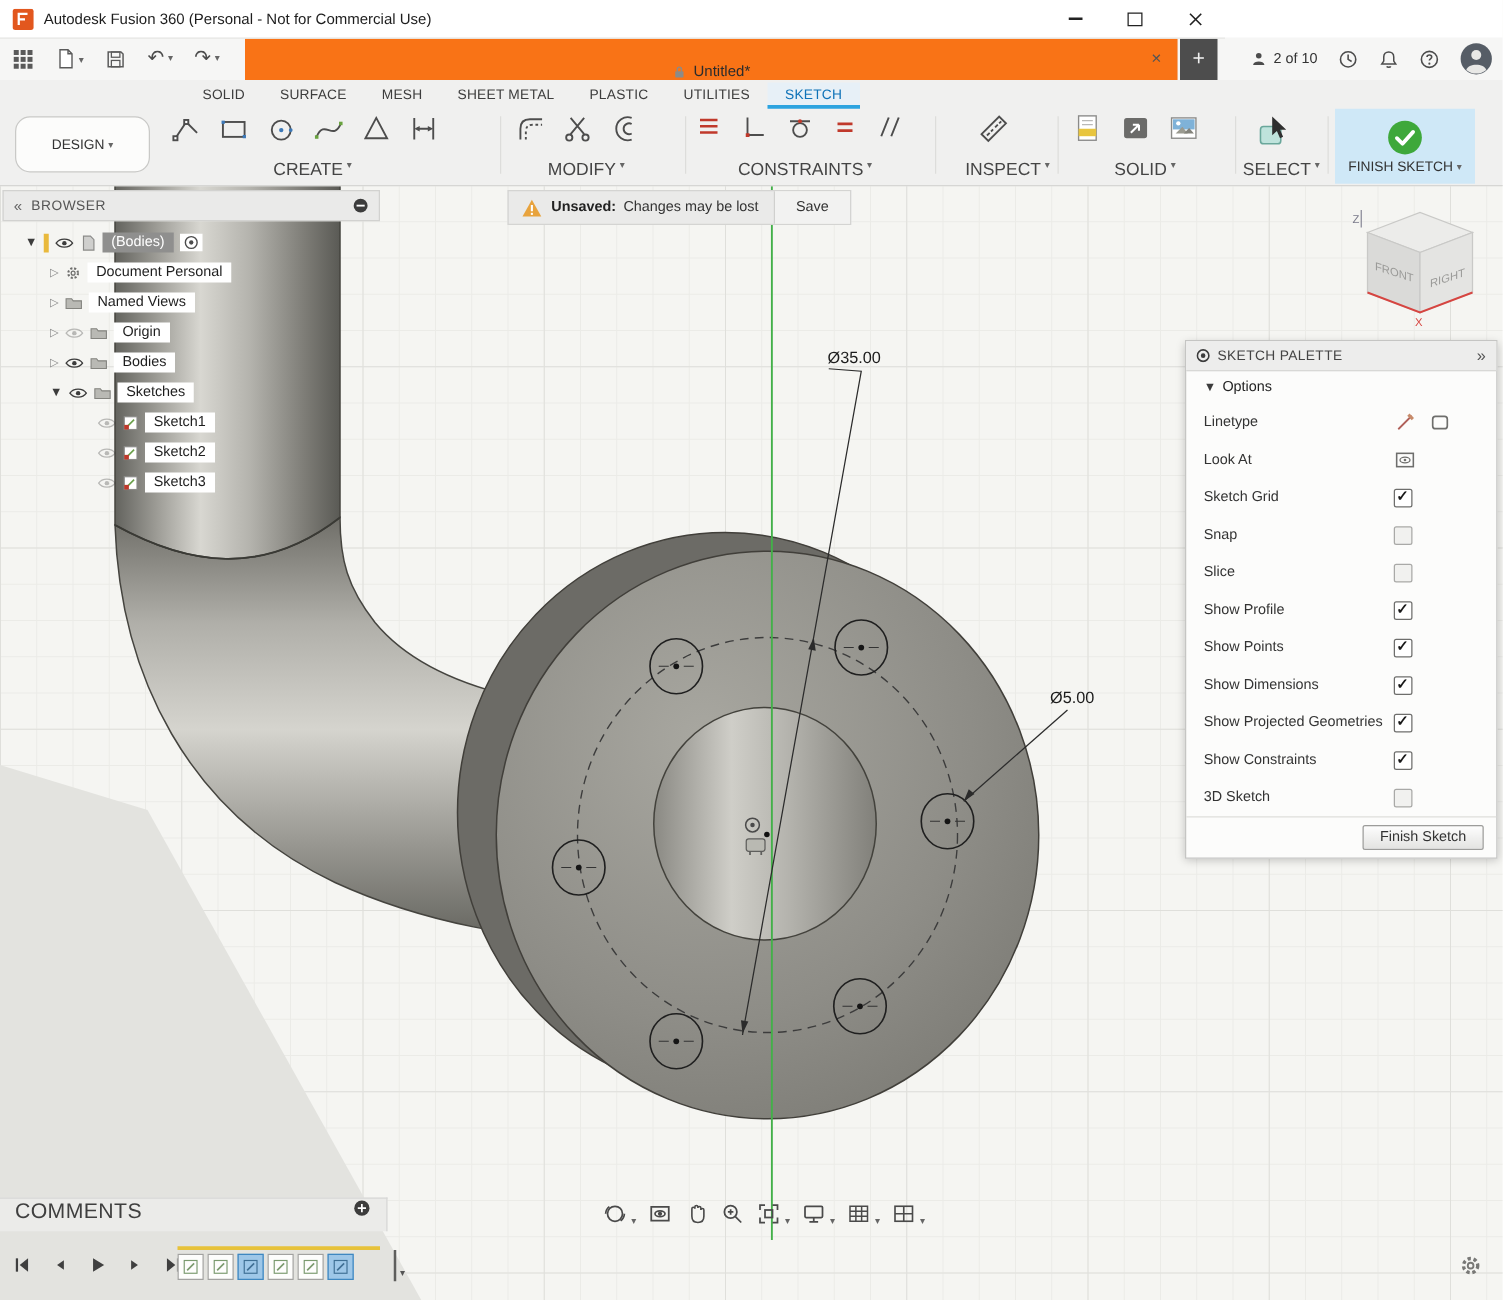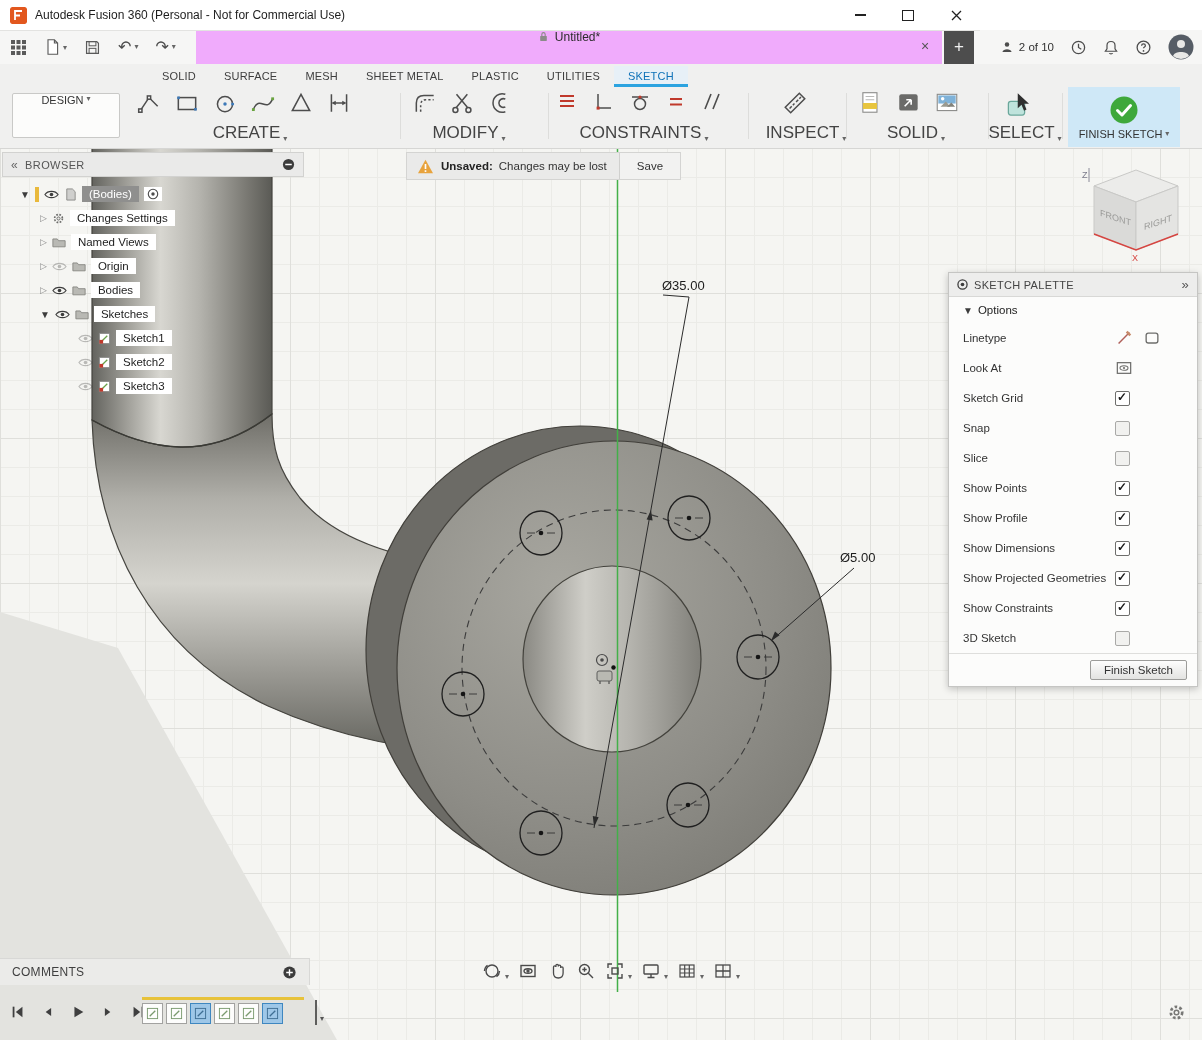--- a/index.html
+++ b/index.html
@@ -12,43 +12,43 @@
   .titlebar-text{font-size:12px;color:#1d1d1d}
   .win-controls{margin-left:auto;display:flex;height:100%}
   .win-btn{width:48px;display:flex;align-items:center;justify-content:center;color:#222}
   
   .appbar{position:absolute;top:30px;left:0;width:1202px;height:34px;background:#f6f6f5;z-index:19}
   .qat{position:absolute;left:10px;top:0;height:34px;display:flex;align-items:center;gap:17px}
   .qicon{display:inline-flex;align-items:center;color:#4c4c4c}
   .glyph{font-size:16px;line-height:16px}
   .has-caret::after{content:"▾";font-size:8px;color:#666;margin-left:3px}
   .tabstrip{position:absolute;left:196px;top:0;width:746px;height:34px;background:#dcdcdb;display:flex}
-  .doc-tab{flex:1;background:#f0abfc;display:flex;align-items:flex-start;justify-content:center;position:relative;gap:6px}
+  .doc-tab{flex:1;background:#f97316;display:flex;align-items:flex-end;justify-content:center;position:relative;gap:6px}
   .doc-title{font-size:12px;color:#2c2c2c}
   .tab-close{position:absolute;right:9px;top:8px;width:16px;height:16px;display:flex;align-items:center;
     justify-content:center;color:#555;font-size:14px}
   .tab-close::before{content:"×"}
   .newtab-btn{position:absolute;left:944px;top:0;width:30px;height:34px;background:#4d4d4d;color:#f0f0f0;
     display:flex;align-items:center;justify-content:center;font-size:17px}
   .newtab-btn::before{content:"+"}
   .account-area{position:absolute;right:8px;top:0;height:34px;display:flex;align-items:center;gap:16px}
   .quota{display:flex;align-items:center;gap:5px;font-size:11.5px;color:#333}
   
   .ribbon{position:absolute;top:64px;left:0;width:1202px;height:84px;background:#f0f0ef;
     border-bottom:1px solid #d6d6d4;z-index:18}
   .tabrow{height:23px;display:flex;align-items:flex-end;padding-left:148px}
   .rtab{font-size:11px;color:#3d3d3d;padding:4px 14px 5px;letter-spacing:.2px;white-space:nowrap}
   .rtab.active{color:#0e72b8;background:#e7f0f7;border-bottom:3px solid #2ba3e0;padding-bottom:2px}
   .toolrow{position:relative;height:60px}
   .design-btn{position:absolute;left:12px;top:6px;width:106px;height:43px;background:#fcfcfb;
-    border:1px solid #c9c9c7;border-radius:2px;display:flex;justify-content:center;
+    border:1px solid #c9c9c7;border-radius:12px;display:flex;align-items:center;justify-content:center;
     font-size:11px;color:#333}
   .group-icons{position:absolute;top:3px;display:flex;gap:12px;align-items:center}
-  .group-label{position:absolute;bottom:4px;font-size:17px;color:#444;display:flex;
-    align-items:flex-end;justify-content:center}
+  .group-label{position:absolute;bottom:4px;font-size:14px;color:#444;display:flex;
+    align-items:flex-start;justify-content:center}
   .sep{position:absolute;top:6px;bottom:8px;width:1px;background:#dddddb}
   .finish-block{position:absolute;left:1068px;top:0;width:112px;height:60px;background:#cfe8f7;
     display:flex;flex-direction:column;align-items:center;justify-content:center;gap:3px}
   .finish-label{font-size:11px;color:#333;display:flex;align-items:center}
   
   .canvas{position:absolute;top:148px;left:0;width:1202px;height:892px;background-color:#f5f5f2;
     background-image:
       linear-gradient(#dfdfdb 1px,transparent 1px),
       linear-gradient(90deg,#dfdfdb 1px,transparent 1px),
       linear-gradient(#ebebe7 1px,transparent 1px),
@@ -91,22 +91,22 @@
   .prow.options{height:26px;color:#222;gap:5px}
   .ctrl{position:absolute;left:166px;display:flex;gap:10px;align-items:center}
   .checkbox{width:13px;height:13px;border:1px solid #a9a9a7;background:#f1f1ef;border-radius:2px;position:relative}
   .checkbox.checked{background:#fff;border-color:#6e6e6c}
   .checkbox.checked::after{content:"✓";position:absolute;left:1px;top:-2px;font-size:12px;color:#181818;font-weight:bold}
   .palette-footer{border-top:1px solid #dededc;padding:6px 10px;display:flex;justify-content:flex-end}
   .finish-btn{font-size:11.5px;color:#333;background:linear-gradient(#fdfdfd,#e3e3e1);
     border:1px solid #9c9c9a;padding:3px 13px;border-radius:2px}
   
   .comments{position:absolute;left:0;top:810px;width:310px;height:27px;background:#ebebe9;
-    border-top:1px solid #d8d8d6;border-right:1px solid #d8d8d6;display:flex;align-items:center;
-    padding:0 12px;z-index:5;font-size:12px;color:#3f3f3f;letter-spacing:.3px;box-sizing:border-box}
+    border-top:1px solid #d8d8d6;border-right:1px solid #d8d8d6;display:flex;
+    padding:0 12px;z-index:5;font-size:17px;color:#3f3f3f;letter-spacing:.3px;box-sizing:border-box}
   .comments .plus{margin-left:auto}
   .navbar{position:absolute;left:482px;top:813px;display:flex;align-items:flex-end;gap:9px;z-index:5}
   .navicon{display:inline-flex;align-items:flex-end;color:#4a4a4a}
   .timeline{position:absolute;left:0;top:847px;width:1202px;height:45px;z-index:5}
   .tl-controls{position:absolute;left:10px;top:9px;display:flex;gap:15px;align-items:center}
   .tl-track{position:absolute;left:142px;top:2px}
   .tl-bar{width:162px;height:3px;background:#e7c23a;margin-bottom:3px}
   .tl-items{display:flex;gap:3px}
   .tl-item{width:21px;height:21px;background:#fdfdfc;border:1px solid #a2a2a0;display:flex;
     align-items:center;justify-content:center;box-sizing:border-box}
@@ -555,21 +555,21 @@
             </svg>
           </span>
       </div>
 
       <div class="trow pl1">
         <span class="caret-col">▷</span>
         <svg width="13" height="13" viewBox="0 0 20 20">
           <circle cx="10" cy="10" r="6" fill="none" stroke="#6e6e6c" stroke-width="2.6" stroke-dasharray="2.6 2.2"></circle>
             <circle cx="10" cy="10" r="2.4" fill="none" stroke="#6e6e6c" stroke-width="1.5"></circle>
           </svg>
-        <span class="chip">Changes Settings</span>
+        <span class="chip">Document Personal</span>
       </div>
 
       <div class="trow pl1">
         <span class="caret-col">▷</span>
         <svg width="14" height="12" viewBox="0 0 16 13">
           <path d="M1 3 h5 l1.5 2 H15 v7 H1 z" fill="#b9b9b4" stroke="#84847f"></path>
           </svg>
         <span class="chip">Named Views</span>
       </div>
 
@@ -720,27 +720,27 @@
           <span class="checkbox"></span>
         </span>
     </div>
     <div class="prow">
       <span>Slice</span>
       <span class="ctrl">
           <span class="checkbox"></span>
         </span>
     </div>
     <div class="prow">
+      <span>Show Profile</span>
+      <span class="ctrl">
+          <span class="checkbox checked"></span>
+        </span>
+    </div>
+    <div class="prow">
       <span>Show Points</span>
-      <span class="ctrl">
-          <span class="checkbox checked"></span>
-        </span>
-    </div>
-    <div class="prow">
-      <span>Show Profile</span>
       <span class="ctrl">
           <span class="checkbox checked"></span>
         </span>
     </div>
     <div class="prow">
       <span>Show Dimensions</span>
       <span class="ctrl">
           <span class="checkbox checked"></span>
         </span>
     </div>

